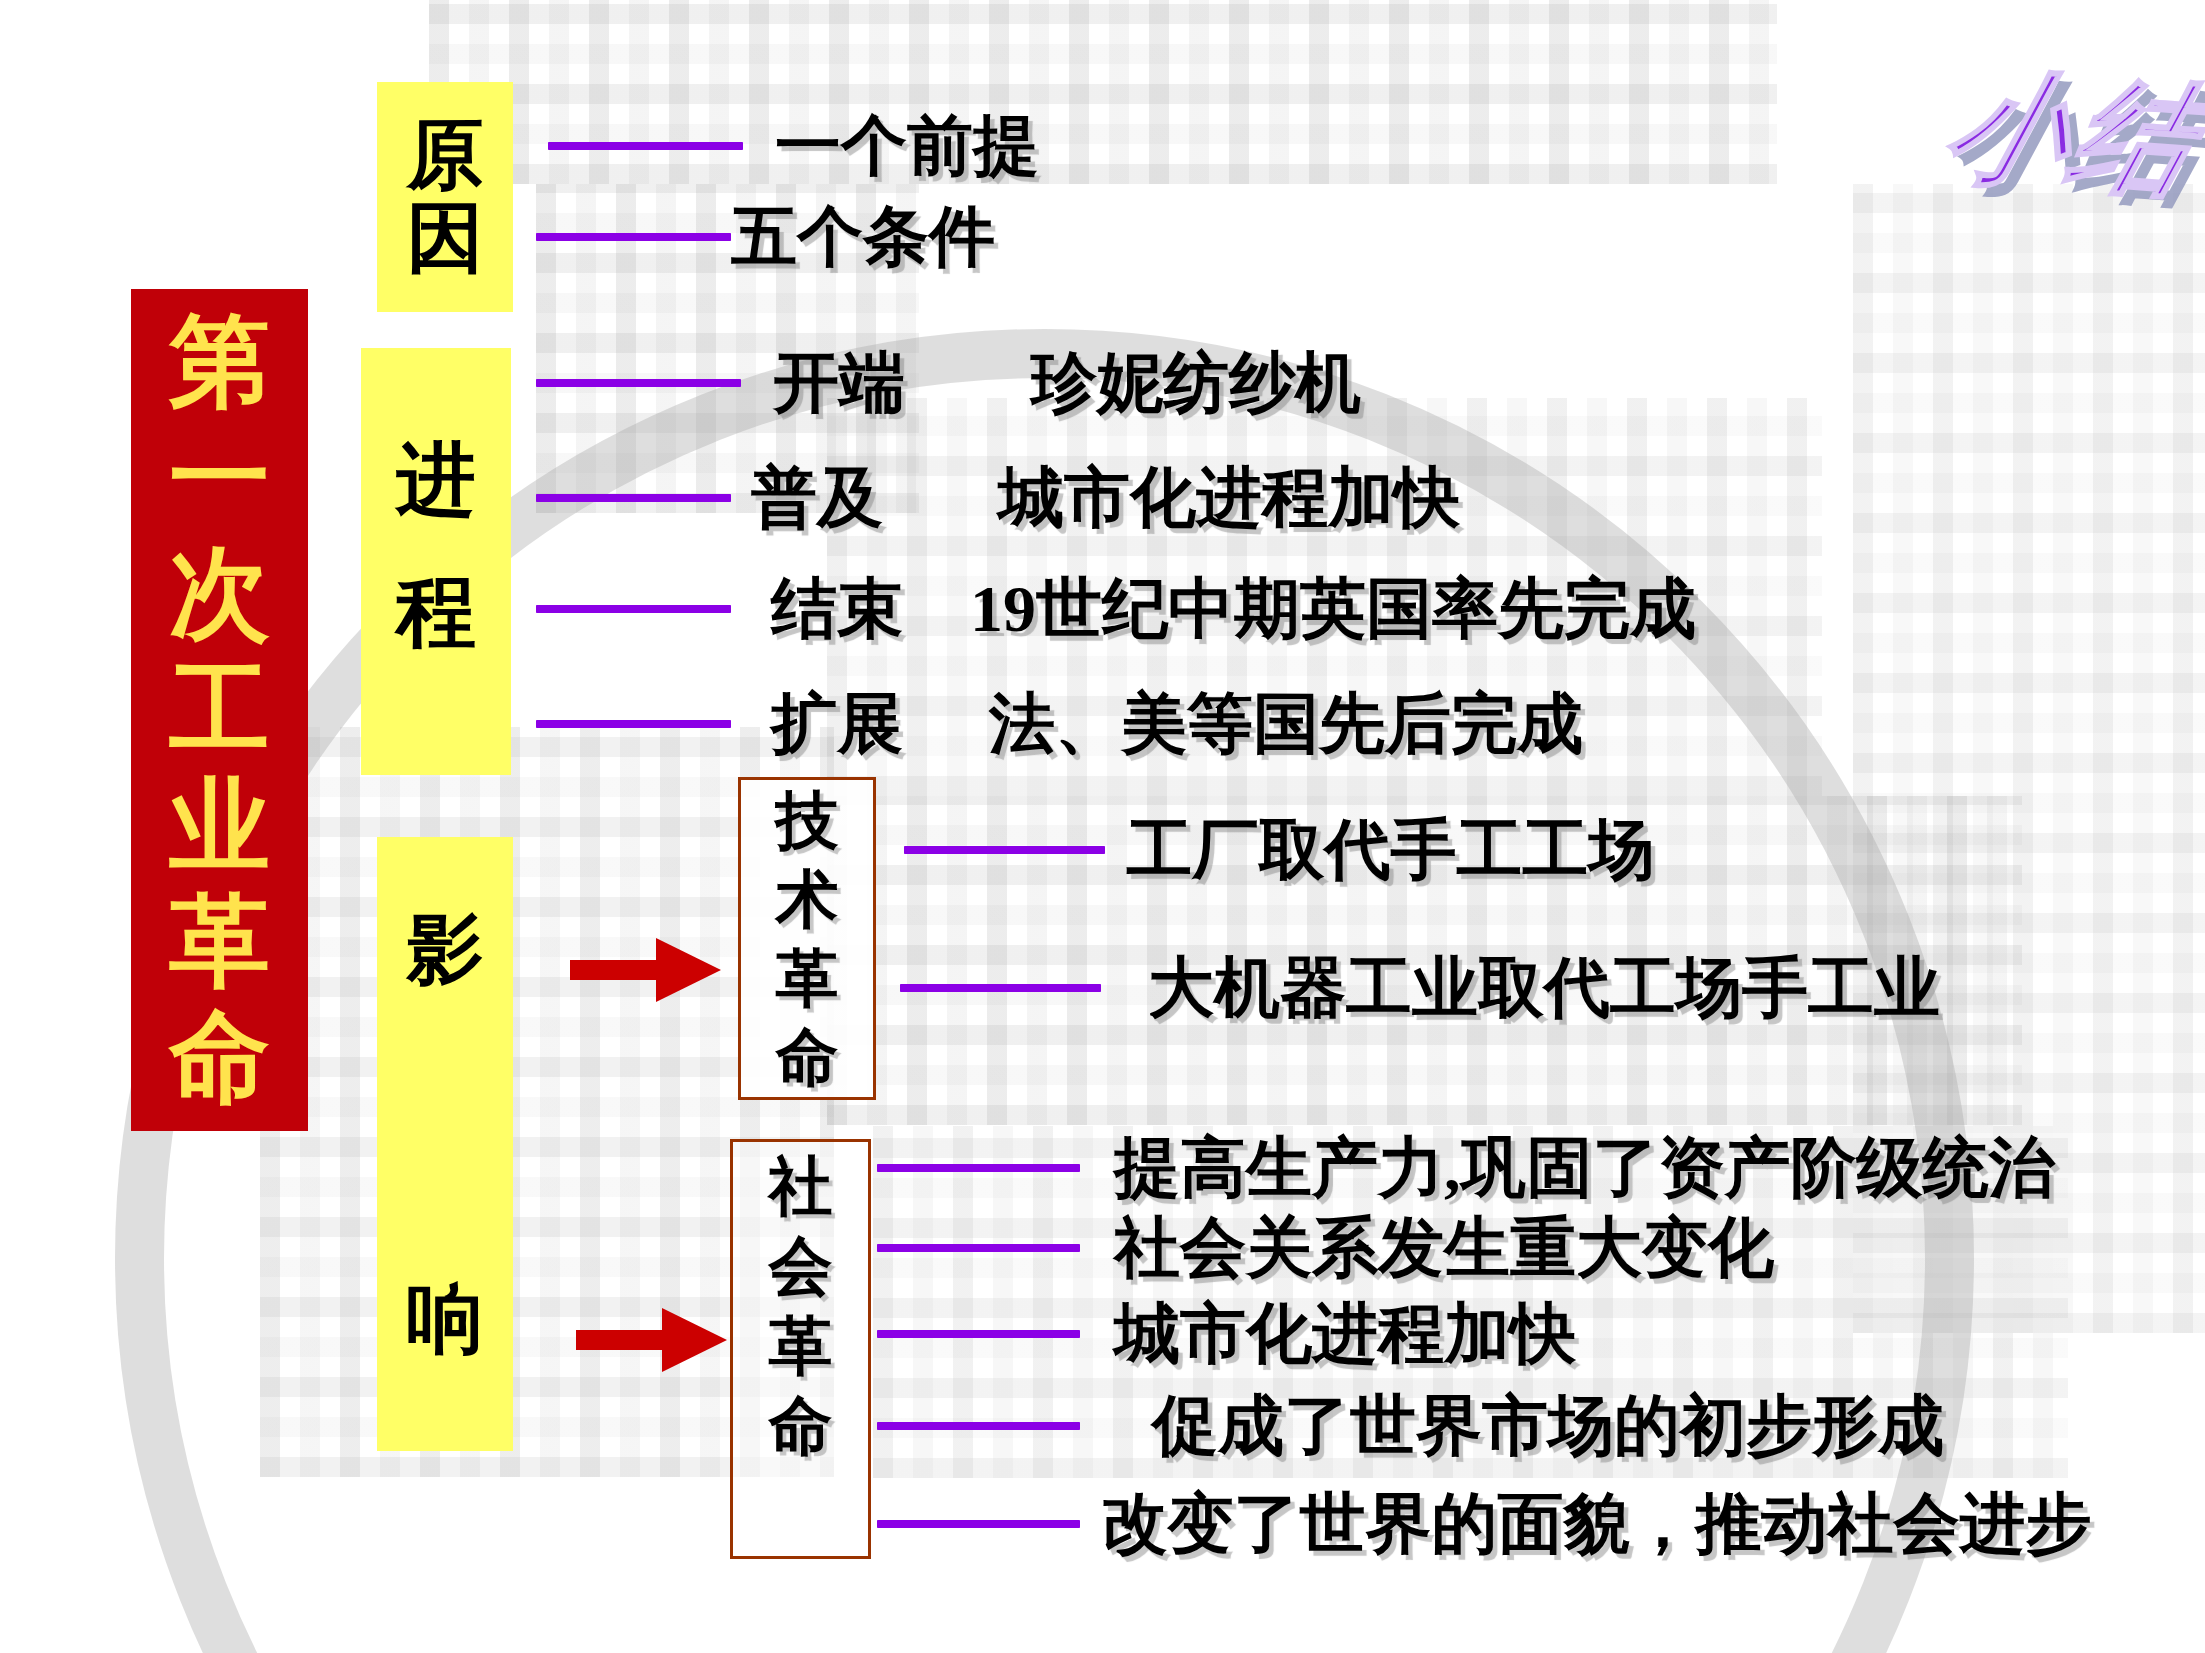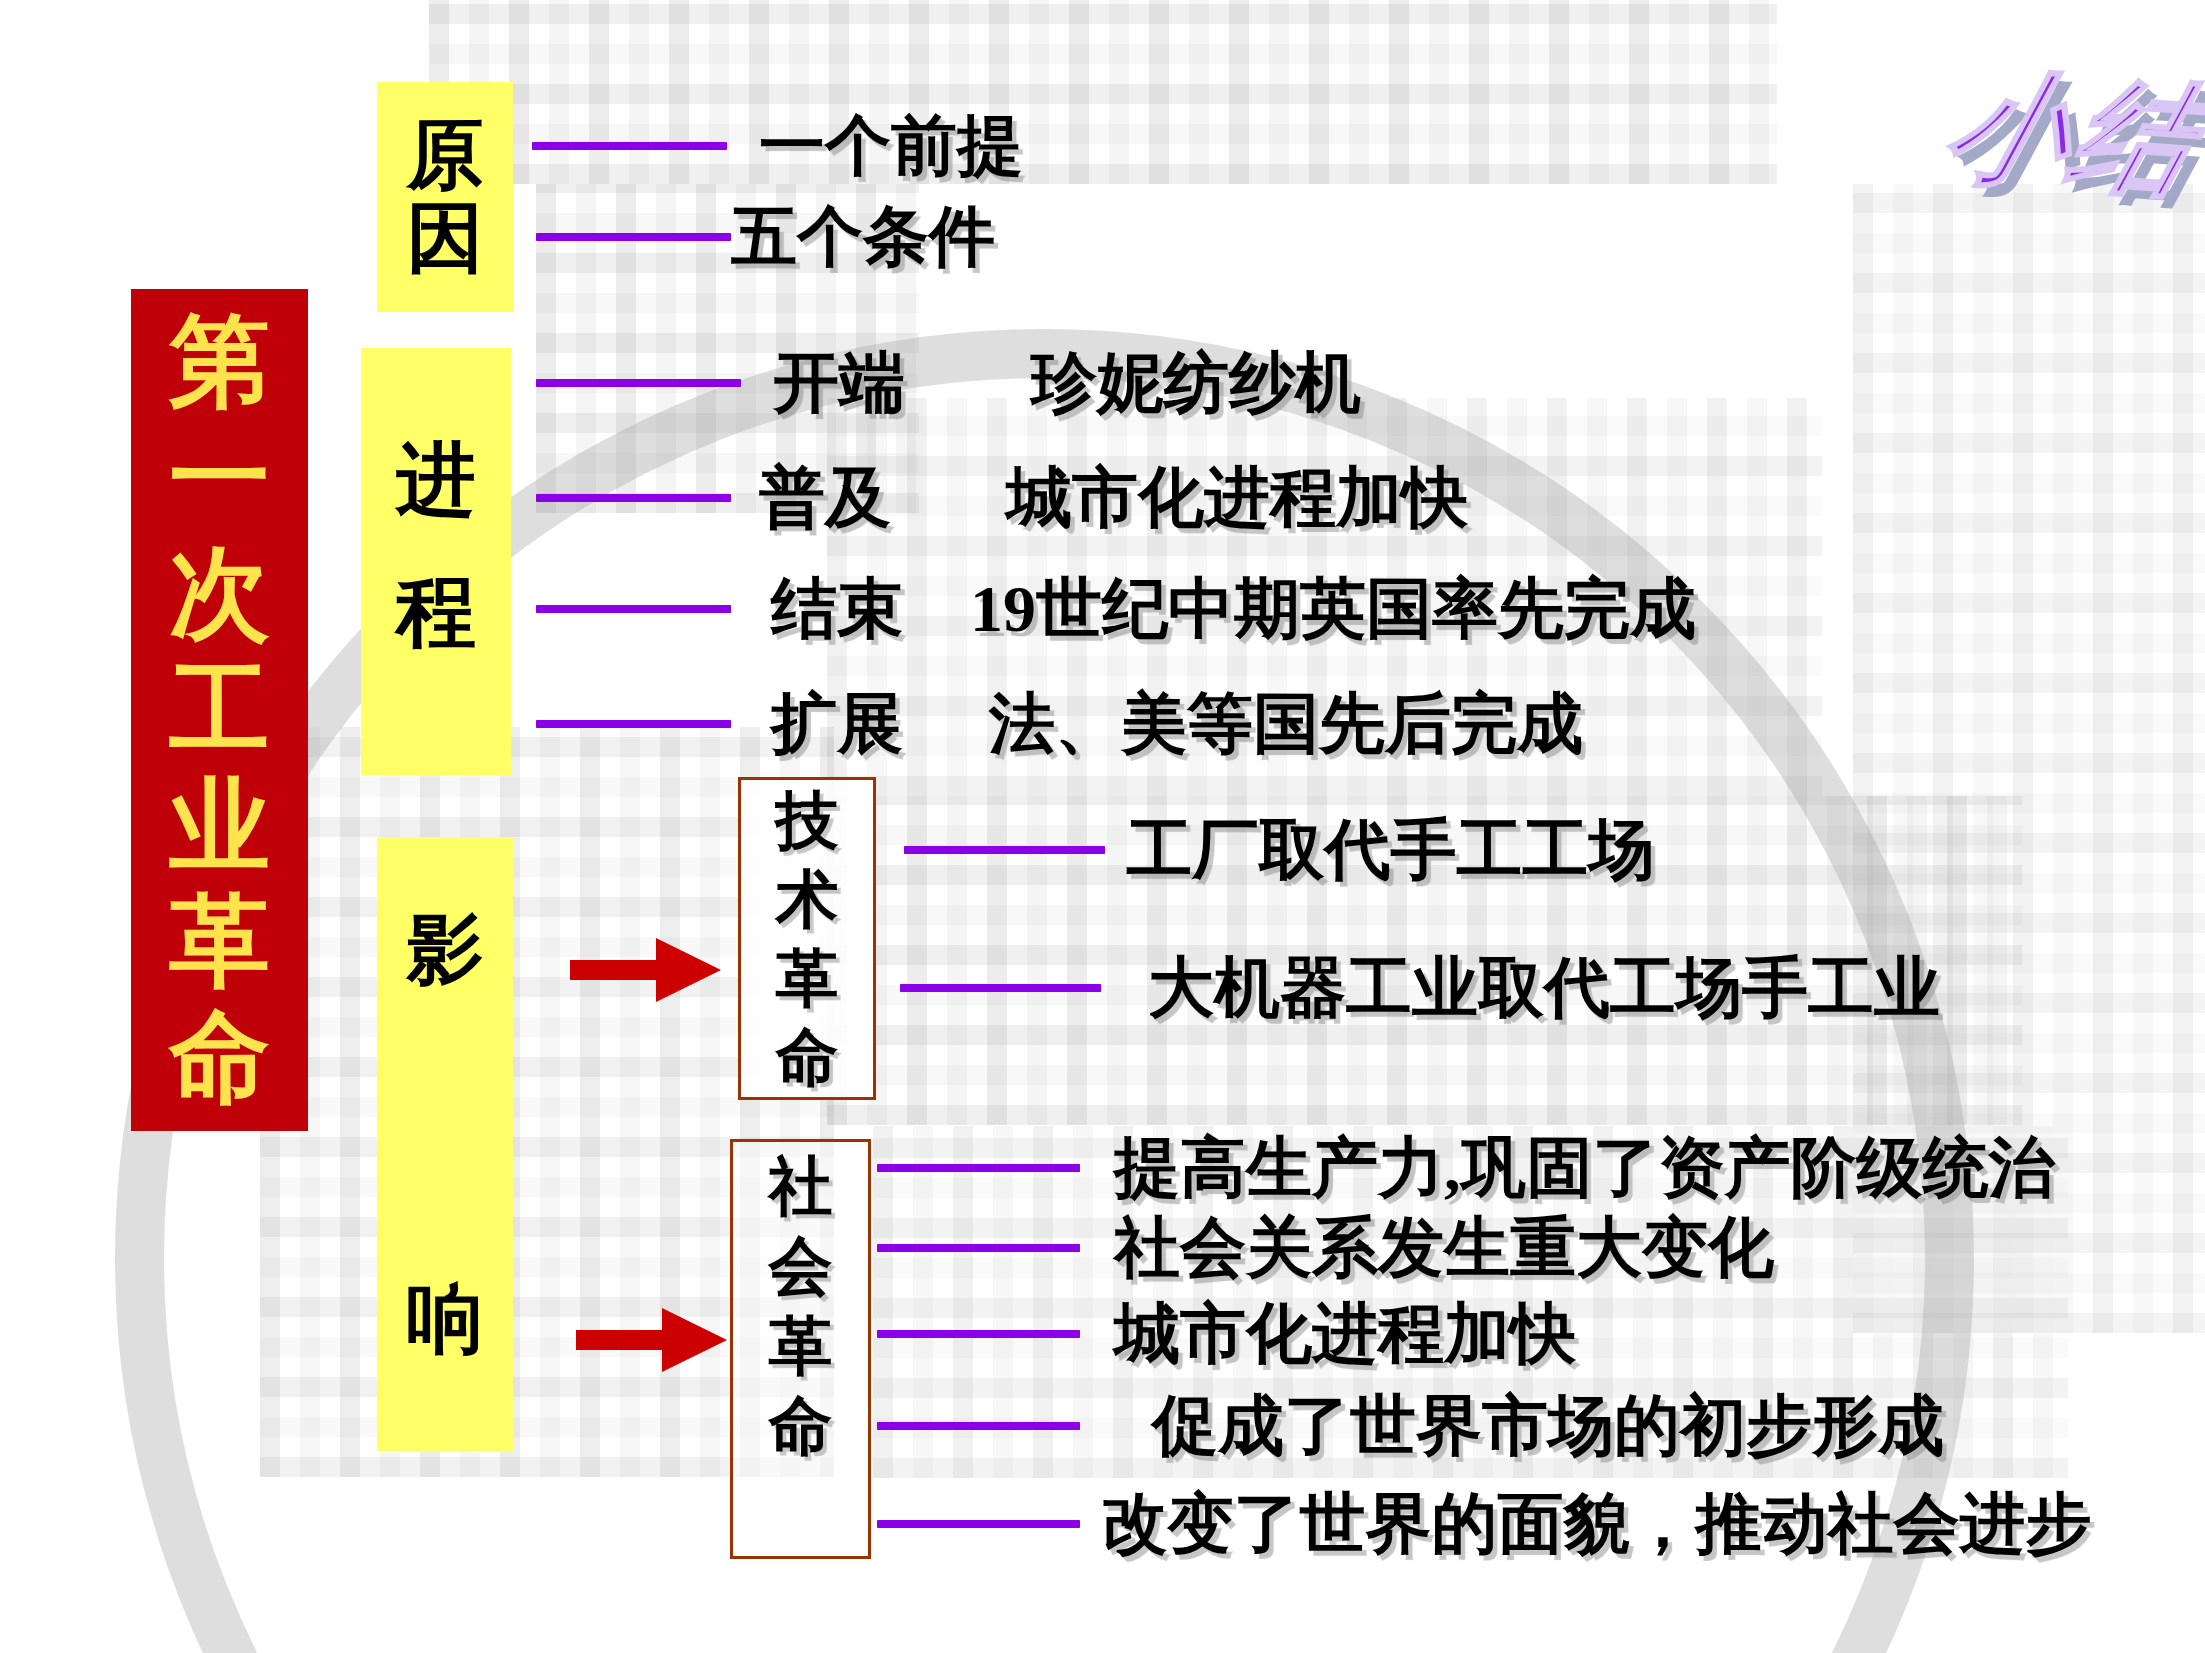--- a/index.html
+++ b/index.html
@@ -106,37 +106,37 @@
     <span>命</span>
   </div>
 
   <div class="obox" style="left:730px;top:1139px;width:141px;height:420px;border:3.8px solid #993300;justify-content:flex-start;padding-top:4.6px;box-sizing:border-box;font-size:64px;line-height:80px;background:rgba(255,255,255,.55);">
     <span>社</span>
     <span>会</span>
     <span>革</span>
     <span>命</span>
   </div>
 
-  <div class="row" style="top:100px;left:532px;">
+  <div class="row" style="top:100px;left:548px;">
     <span class="pline" style="width:195px;background:#8B00E6;"></span>
     <span class="desc" style="margin-left:32px;">一个前提</span>
   </div>
   <div class="row" style="top:191px;left:536px;">
     <span class="pline" style="width:195px;background:#8B00E6;"></span>
     <span class="desc" style="">五个条件</span>
   </div>
 
   <div class="row" style="top:337px;left:536px;">
     <span class="pline" style="width:205px;background:#8B00E6;"></span>
     <span class="term" style="margin-left:32px;">开端</span>
     <span class="desc" style="margin-left:126px;">珍妮纺纱机</span>
   </div>
   <div class="row" style="top:452px;left:536px;">
     <span class="pline" style="width:195px;background:#8B00E6;"></span>
-    <span class="term" style="margin-left:28px;text-align:center;">普及</span>
+    <span class="term" style="margin-left:20px;text-align:center;">普及</span>
     <span class="desc" style="margin-left:115px;">城市化进程加快</span>
   </div>
   <div class="row" style="top:563px;left:536px;">
     <span class="pline" style="width:195px;background:#8B00E6;"></span>
     <span class="term" style="margin-left:40px;">结束</span>
     <span class="desc" style="margin-left:67px;">19世纪中期英国率先完成</span>
   </div>
   <div class="row" style="top:678px;left:536px;">
     <span class="pline" style="width:195px;background:#8B00E6;"></span>
     <span class="term" style="margin-left:40px;">扩展</span>

